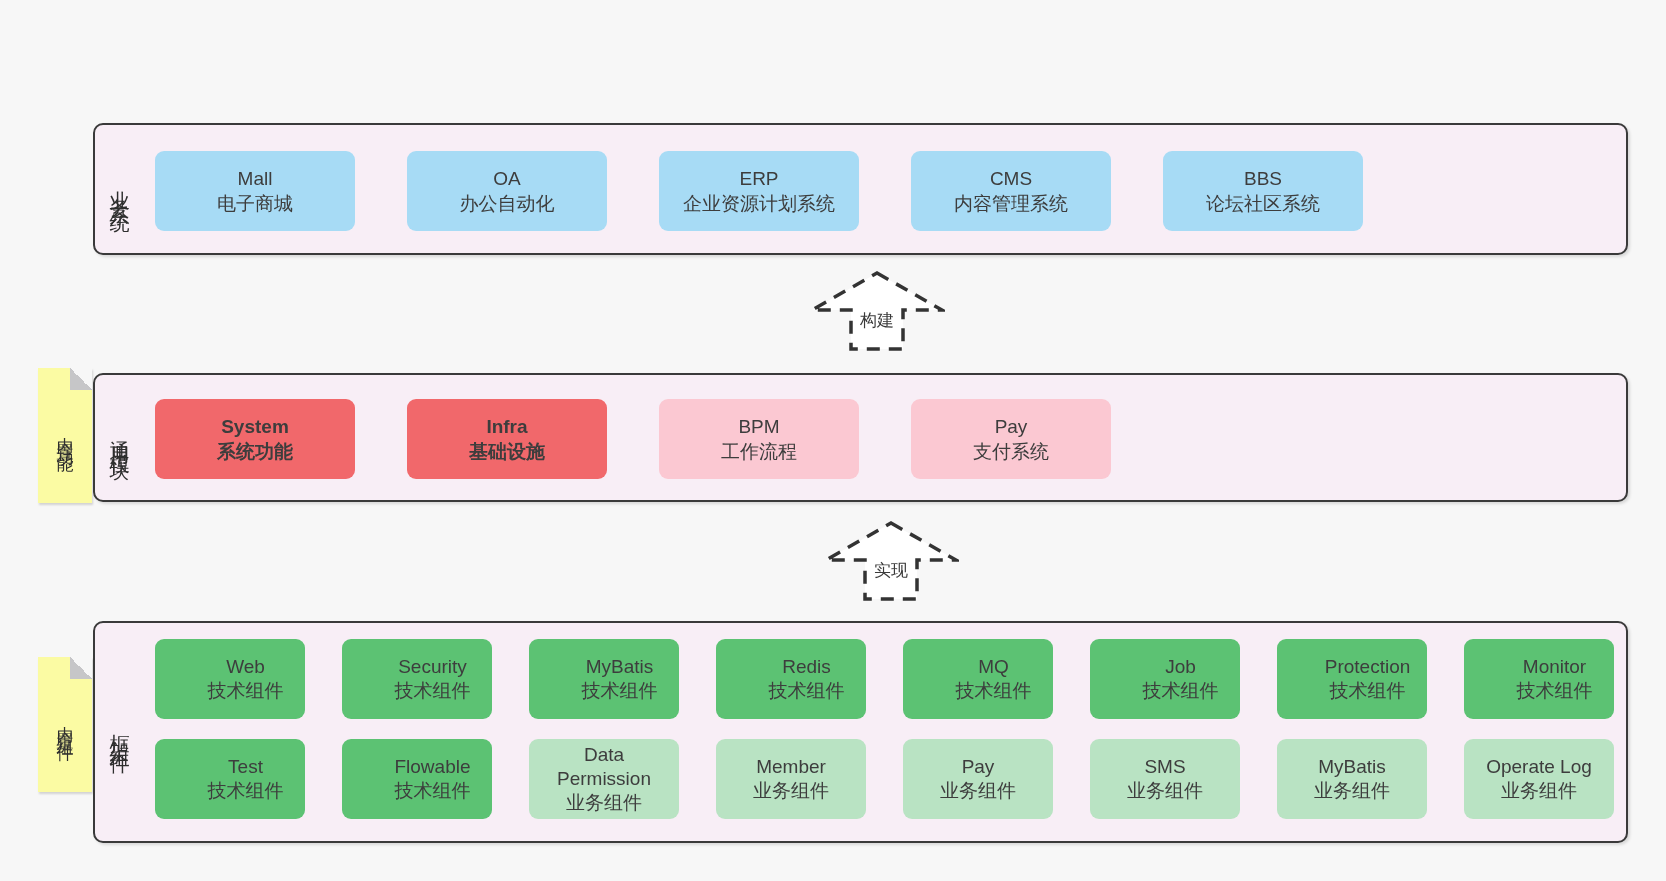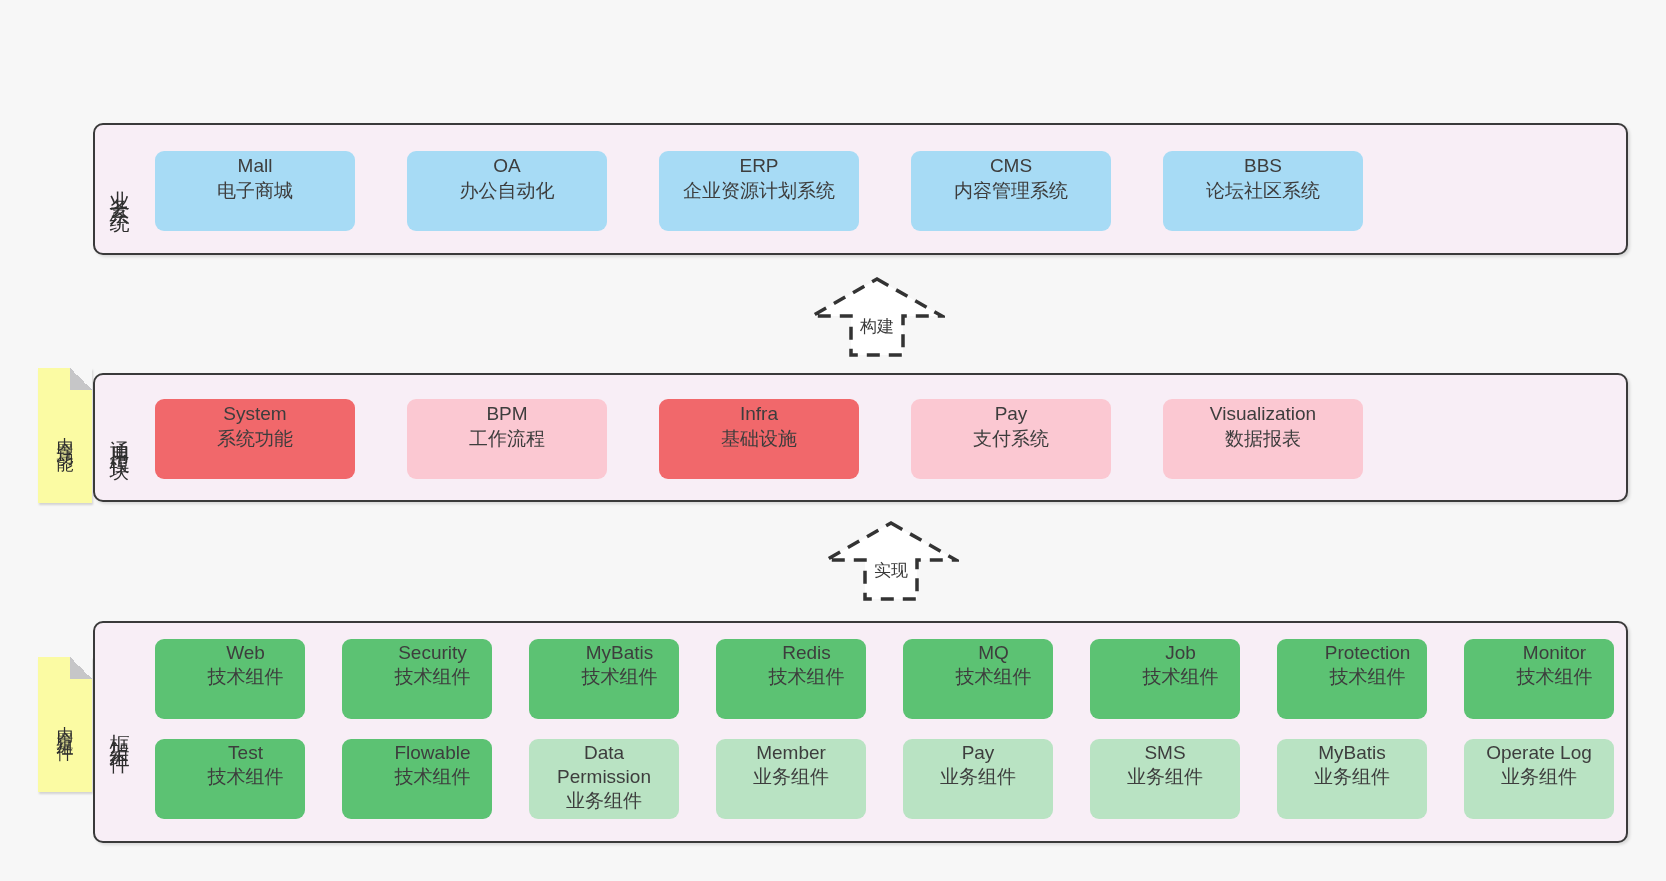--- a/index.html
+++ b/index.html
@@ -27,26 +27,26 @@
     font-size:20px;letter-spacing:7px;color:#2e2e2e;white-space:nowrap;
   }
   .box-row{position:absolute;left:60px;display:flex;}
   #sec-business .box-row{top:26px;gap:52px;}
   #sec-modules .box-row{top:24px;gap:52px;}
   #sec-framework .box-row1{top:16px;gap:37px;}
   #sec-framework .box-row2{top:116px;gap:37px;}
 
   .box{
     box-sizing:border-box;width:200px;height:80px;border-radius:9px;
-    display:flex;flex-direction:column;align-items:center;
+    display:flex;flex-direction:column;align-items:center;justify-content:center;
     text-align:center;font-size:19px;line-height:25px;padding:2px 6px;
   }
   .box.small{width:150px;line-height:24px;}
   .box.blue{background:var(--blue,#a7dbf5);}
-  .box.red{background:var(--red,#f1686b);}
+  .box.red{background:var(--red,#f1686b);font-weight:bold;}
   .box.pink{background:var(--pink,#fbc8d2);}
   .box.green{background:var(--green,#5cc273);padding-left:37px;}
   .box.lightgreen{background:var(--light-green,#b9e3c3);}
 
   .tab{
     position:absolute;width:54px;height:135px;
     background:var(--yellow,#fbfba3);
     box-shadow:1px 2px 2px rgba(0,0,0,0.15);
     display:flex;align-items:center;justify-content:center;
   }
@@ -56,21 +56,21 @@
     position:absolute;top:0;right:0;width:22px;height:22px;
     background:linear-gradient(to bottom left,
       var(--page-bg,#f7f7f7) 50%, var(--fold-gray,#c6c6c8) 50%);
   }
   .tab-label{
     writing-mode:vertical-rl;text-orientation:upright;
     font-size:17px;letter-spacing:6px;color:#2e2e2e;white-space:nowrap;
   }
 
   .arrow{position:absolute;width:136px;height:84px;}
-  #arrow-build{left:809px;top:275px;font-family:Liberation Mono, monospace;}
+  #arrow-build{left:809px;top:269px;font-family:Liberation Mono, monospace;}
   #arrow-implement{left:823px;top:519px;}
   .arrow svg{position:absolute;left:0;top:0;width:100%;height:100%;}
   .arrow path{
     fill:#ffffff;stroke:#333333;stroke-width:3.5;
     stroke-dasharray:13 9;stroke-linejoin:miter;
   }
   .arrow-label{
     position:absolute;left:0;right:0;top:40px;
     text-align:center;font-size:17px;color:#3a3a3a;
   }
@@ -129,36 +129,32 @@
     </div>
   </div>
 
   <div class="section" id="sec-modules">
     <div class="section-label">通用模块</div>
     <div class="box-row">
       <div class="box red">
         <div>System</div>
         <div>系统功能</div>
       </div>
+      <div class="box red">
+        <div>Infra</div>
+        <div>基础设施</div>
+      </div>
       <div class="box pink">
         <div>BPM</div>
         <div>工作流程</div>
       </div>
-      <div class="box red">
-        <div>Infra</div>
-        <div>基础设施</div>
-      </div>
       <div class="box pink">
         <div>Pay</div>
         <div>支付系统</div>
       </div>
-      <div class="box pink">
-        <div>Visualization</div>
-        <div>数据报表</div>
-      </div>
     </div>
   </div>
 
   <div class="section" id="sec-framework">
     <div class="section-label">框架组件</div>
     <div class="box-row box-row1">
       <div class="box small green">
         <div>Web</div>
         <div>技术组件</div>
       </div>

